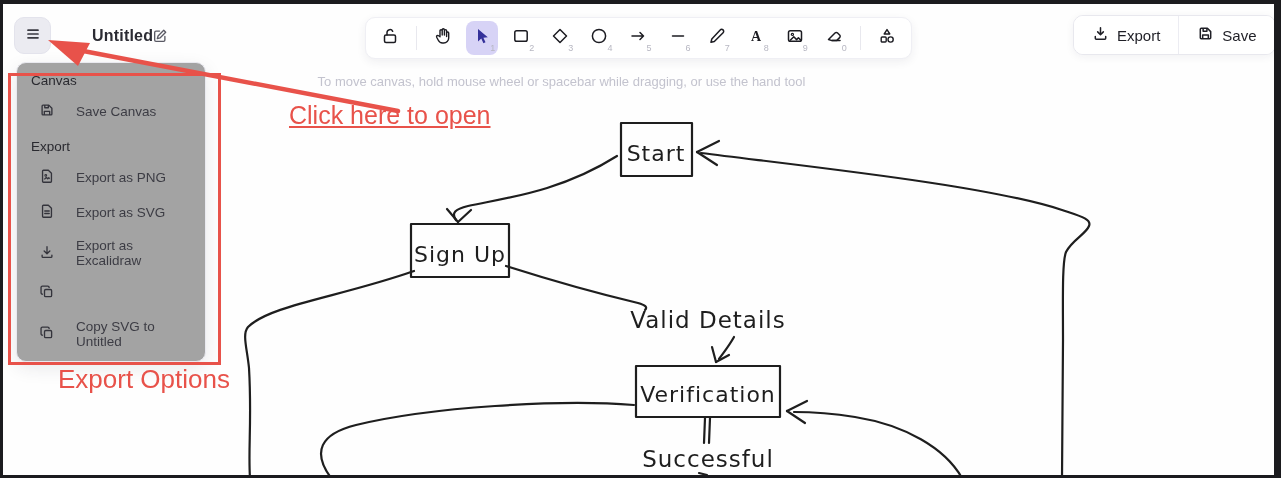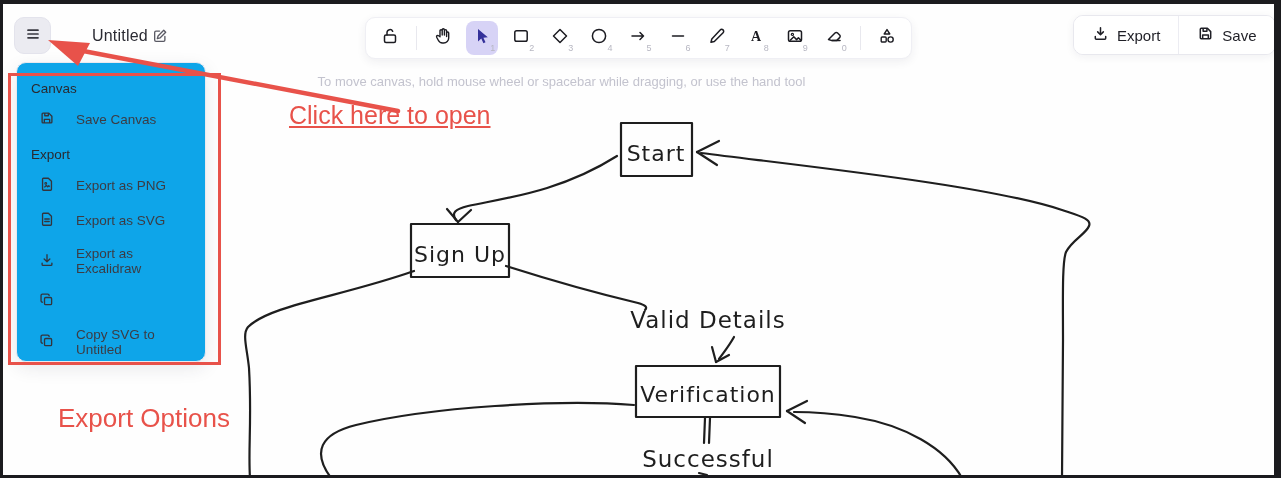--- a/index.html
+++ b/index.html
@@ -12,38 +12,38 @@
   .edge.top { left:0; top:0; width:100%; height:4px; }
   .edge.bottom { left:0; bottom:0; width:100%; height:3px; }
   .edge.left { left:0; top:0; width:3px; height:100%; }
   .edge.right { right:0; top:0; width:7px; height:100%; }
 
   
   .hamburger-btn { position:absolute; left:14px; top:17px; width:37px; height:37px;
     background:#ebebf1; border:1px solid #e3e3ec; border-radius:10px; display:flex;
     align-items:center; justify-content:center; cursor:pointer; z-index:20; }
   .doc-title { position:absolute; left:92px; top:27px; font-size:16px; color:#2b2b33;
-    font-weight:400; letter-spacing:.2px; z-index:20; }
+    font-weight:700; letter-spacing:.2px; z-index:20; }
   .edit-icon { position:absolute; left:152px; top:28px; z-index:20; color:#55555e; }
 
   
   .menu-panel { position:absolute; left:16px; top:62px; width:190px; height:300px;
-    background:#0ea5e9; border:1px solid #e9e9ef; border-radius:10px;
-    box-shadow:0 6px 18px rgba(35,35,60,.10); z-index:10; padding-top:8px; }
+    background:#a3a3a3; border:1px solid #e9e9ef; border-radius:10px;
+    box-shadow:0 6px 18px rgba(35,35,60,.10); z-index:10; padding-top:0; }
   .menu-section-label { padding:10px 14px 6px 14px; font-size:13.5px; color:#2a2a30; }
   .menu-item { display:flex; align-items:center; gap:21px; padding:8px 10px 8px 22px;
     font-size:13.5px; color:#3c3c44; cursor:pointer; border-radius:6px; }
   .menu-item svg { flex:0 0 auto; }
 
   
   .red-rect { position:absolute; left:8px; top:73px; width:213px; height:292px;
     border:3px solid #e8524a; z-index:15; }
   .annot-text { position:absolute; color:#e8524a; z-index:30; font-family:"Liberation Sans",sans-serif; }
   .annot-click { left:289px; top:101px; font-size:25px;text-decoration:underline; }
-  .annot-export { left:58px; top:403px; font-size:26px; }
+  .annot-export { left:58px; top:364px; font-size:26px; }
   .annot-arrow-svg { position:absolute; left:0; top:0; width:1281px; height:478px;
     z-index:25; pointer-events:none; }
 
   
   .toolbar { position:absolute; left:365px; top:17px; height:42px; width:547px;
     background:#ffffff; border:1px solid #efeff4; border-radius:10px;
     box-shadow:0 3px 10px rgba(40,40,70,.07); display:flex; align-items:center;
     padding:0 8px; gap:7px; z-index:20; }
   .tool-btn { position:relative; width:34px; height:34px; border-radius:8px; display:flex;
     align-items:center; justify-content:center; cursor:pointer; color:#1c1c22; }

